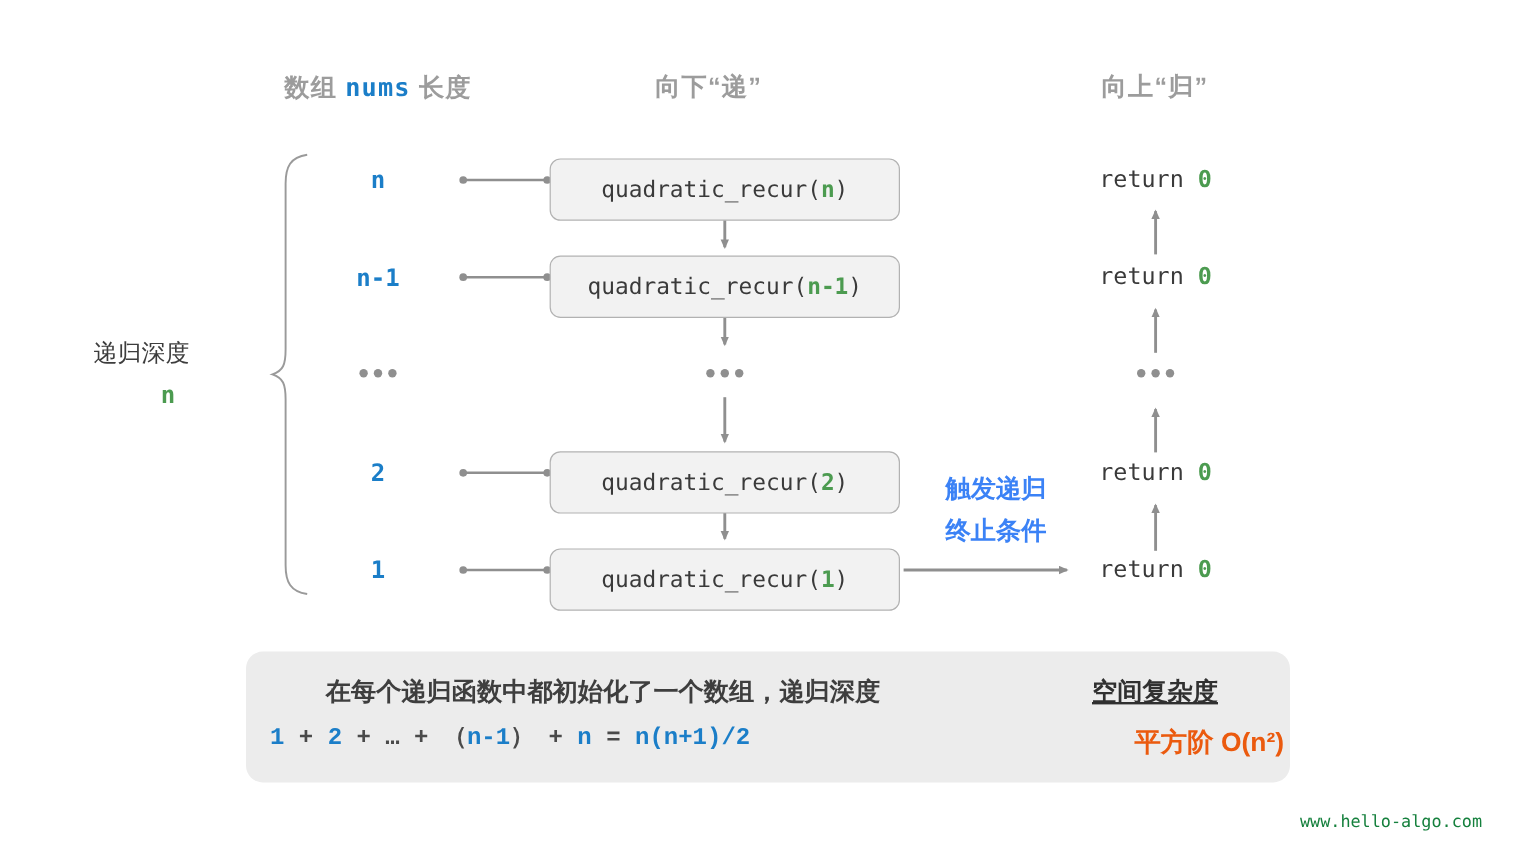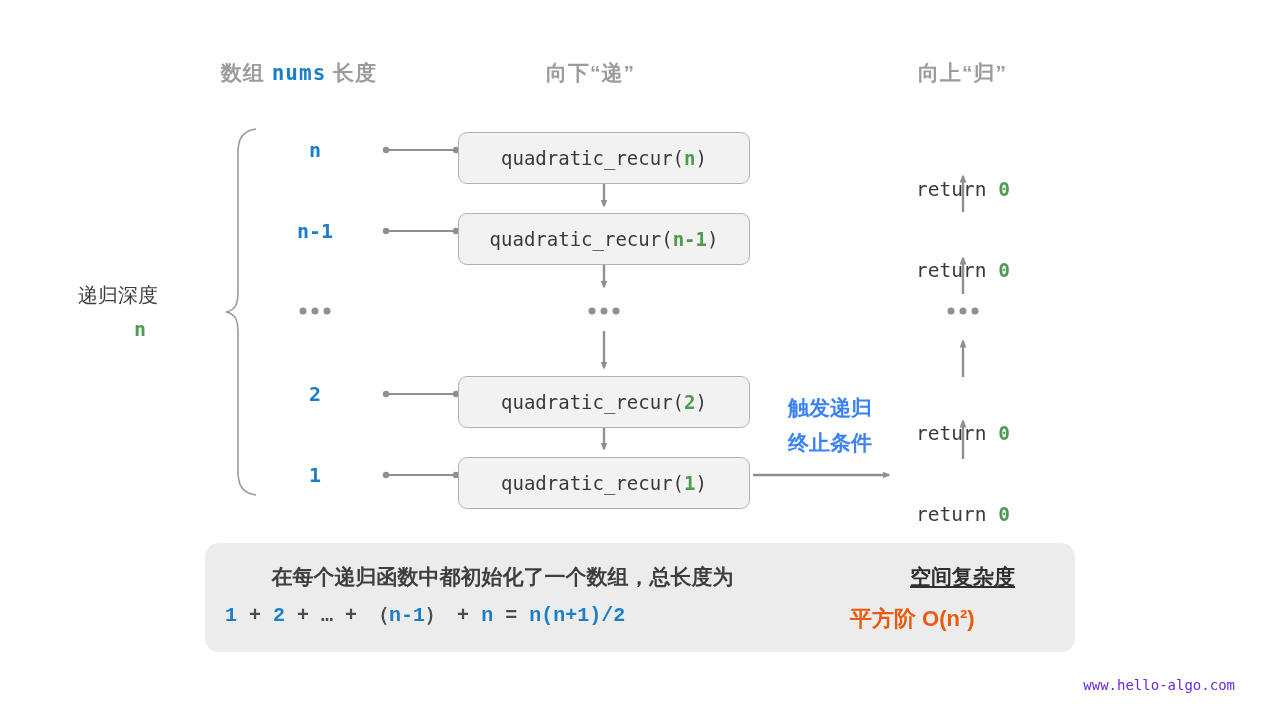--- a/index.html
+++ b/index.html
@@ -28,21 +28,21 @@
     background:#f2f2f2;border:1.6px solid #b2b2b2;border-radius:9px;
     display:flex;align-items:center;justify-content:center;
     font-family:"DejaVu Sans Mono",monospace;font-size:19px;color:#3a3a3a;
     box-sizing:border-box;white-space:pre;
   }
   .box .arg{color:#4c9b50;font-weight:bold;}
 
   .ret{
     position:absolute;left:895px;width:136px;height:26px;line-height:26px;
     text-align:center;font-family:"DejaVu Sans Mono",monospace;
-    font-size:19.5px;color:#3a3a3a;white-space:pre;margin-top:40px;
+    font-size:19.5px;color:#3a3a3a;white-space:pre;
   }
   .ret .ret-val{color:#4c9b50;font-weight:bold;}
 
   .note-line{
     position:absolute;left:766px;width:128px;height:26px;line-height:26px;
     text-align:center;font-weight:bold;font-size:21px;color:#3b82f6;
   }
 
   .depth-label{
     position:absolute;left:78px;width:124px;top:283px;height:25px;line-height:25px;
@@ -68,26 +68,26 @@
     font-weight:bold;font-size:20px;white-space:pre;
   }
   .f-blue{color:#1b7ec8;}
   .f-dark{color:#4a4a4a;}
   .result-title{
     position:absolute;left:865px;top:563px;width:195px;height:27px;line-height:27px;
     text-align:center;font-weight:bold;font-size:21px;color:#303030;text-decoration:underline;
   }
   .result-value{
     position:absolute;left:850px;top:604px;width:220px;height:29px;line-height:29px;
-    text-align:left;font-weight:bold;font-size:22px;color:#eb5a0e;
+    text-align:right;font-weight:bold;font-size:22px;color:#eb5a0e;
   }
 
   .watermark{
     position:absolute;right:45px;top:677px;
-    font-family:"DejaVu Sans Mono",monospace;font-size:14px;color:#6d28d9;
+    font-family:"DejaVu Sans Mono",monospace;font-size:14px;color:#15803d;
   }
 </style>
 </head>
 <body>
 
 <svg width="1280" height="720" viewBox="0 0 1280 720">
   <defs>
     <marker id="ah" markerWidth="9" markerHeight="8" refX="6.5" refY="3.5" orient="auto" markerUnits="userSpaceOnUse">
       <path d="M0,0 L8,3.5 L0,7 Z" fill="#8f8f8f"></path>
     </marker>
@@ -136,21 +136,21 @@
       <circle cx="604" cy="311" r="3.5"></circle>
       <circle cx="616" cy="311" r="3.5"></circle>
     <circle cx="951" cy="311" r="3.5"></circle>
       <circle cx="963" cy="311" r="3.5"></circle>
       <circle cx="975" cy="311" r="3.5"></circle>
   </g>
 
   <polygon points="800,592 824,592 824,584 847,600 824,616 824,608 800,608" fill="#c5c5c5"></polygon>
 </svg>
 
-<div class="hdr" style="left:184px;width:230px;"><span>数组 </span><span class="code">nums</span><span> 长度</span></div>
+<div class="hdr" style="left:200px;width:230px;"><span>数组 </span><span class="code">nums</span><span> 长度</span></div>
 <div class="hdr" style="left:483px;width:215px;">向下“递”</div>
 <div class="hdr" style="left:855px;width:215px;">向上“归”</div>
 
 <div class="depth-label">递归深度</div>
 <div class="depth-value">n</div>
 
 <div class="lbl" style="top:137px">n</div>
 <div class="lbl" style="top:218px">n-1</div>
 <div class="lbl" style="top:381px">2</div>
 <div class="lbl" style="top:462px">1</div>
@@ -162,18 +162,18 @@
 
 <div class="ret" style="top:137px"><span>return </span><span class="ret-val">0</span></div>
 <div class="ret" style="top:218px"><span>return </span><span class="ret-val">0</span></div>
 <div class="ret" style="top:381px"><span>return </span><span class="ret-val">0</span></div>
 <div class="ret" style="top:462px"><span>return </span><span class="ret-val">0</span></div>
 
 <div class="note-line" style="top:395px">触发递归</div>
 <div class="note-line" style="top:430px">终止条件</div>
 
 <div class="panel"></div>
-<div class="sum-text">在每个递归函数中都初始化了一个数组，总长度为</div>
+<div class="sum-text">在每个递归函数中都初始化了一个数组，递归深度</div>
 <div class="formula"><span class="f-blue">1</span><span class="f-dark"> + </span><span class="f-blue">2</span><span class="f-dark"> + </span><span class="f-dark">…</span><span class="f-dark"> + </span><span class="f-dark">（</span><span class="f-blue">n-1</span><span class="f-dark">）</span><span class="f-dark"> + </span><span class="f-blue">n</span><span class="f-dark"> = </span><span class="f-blue">n(n+1)/2</span></div>
 <div class="result-title">空间复杂度</div>
 <div class="result-value">平方阶 O(n²)</div>
 
 <div class="watermark">www.hello-algo.com</div>
 
 </body></html>

